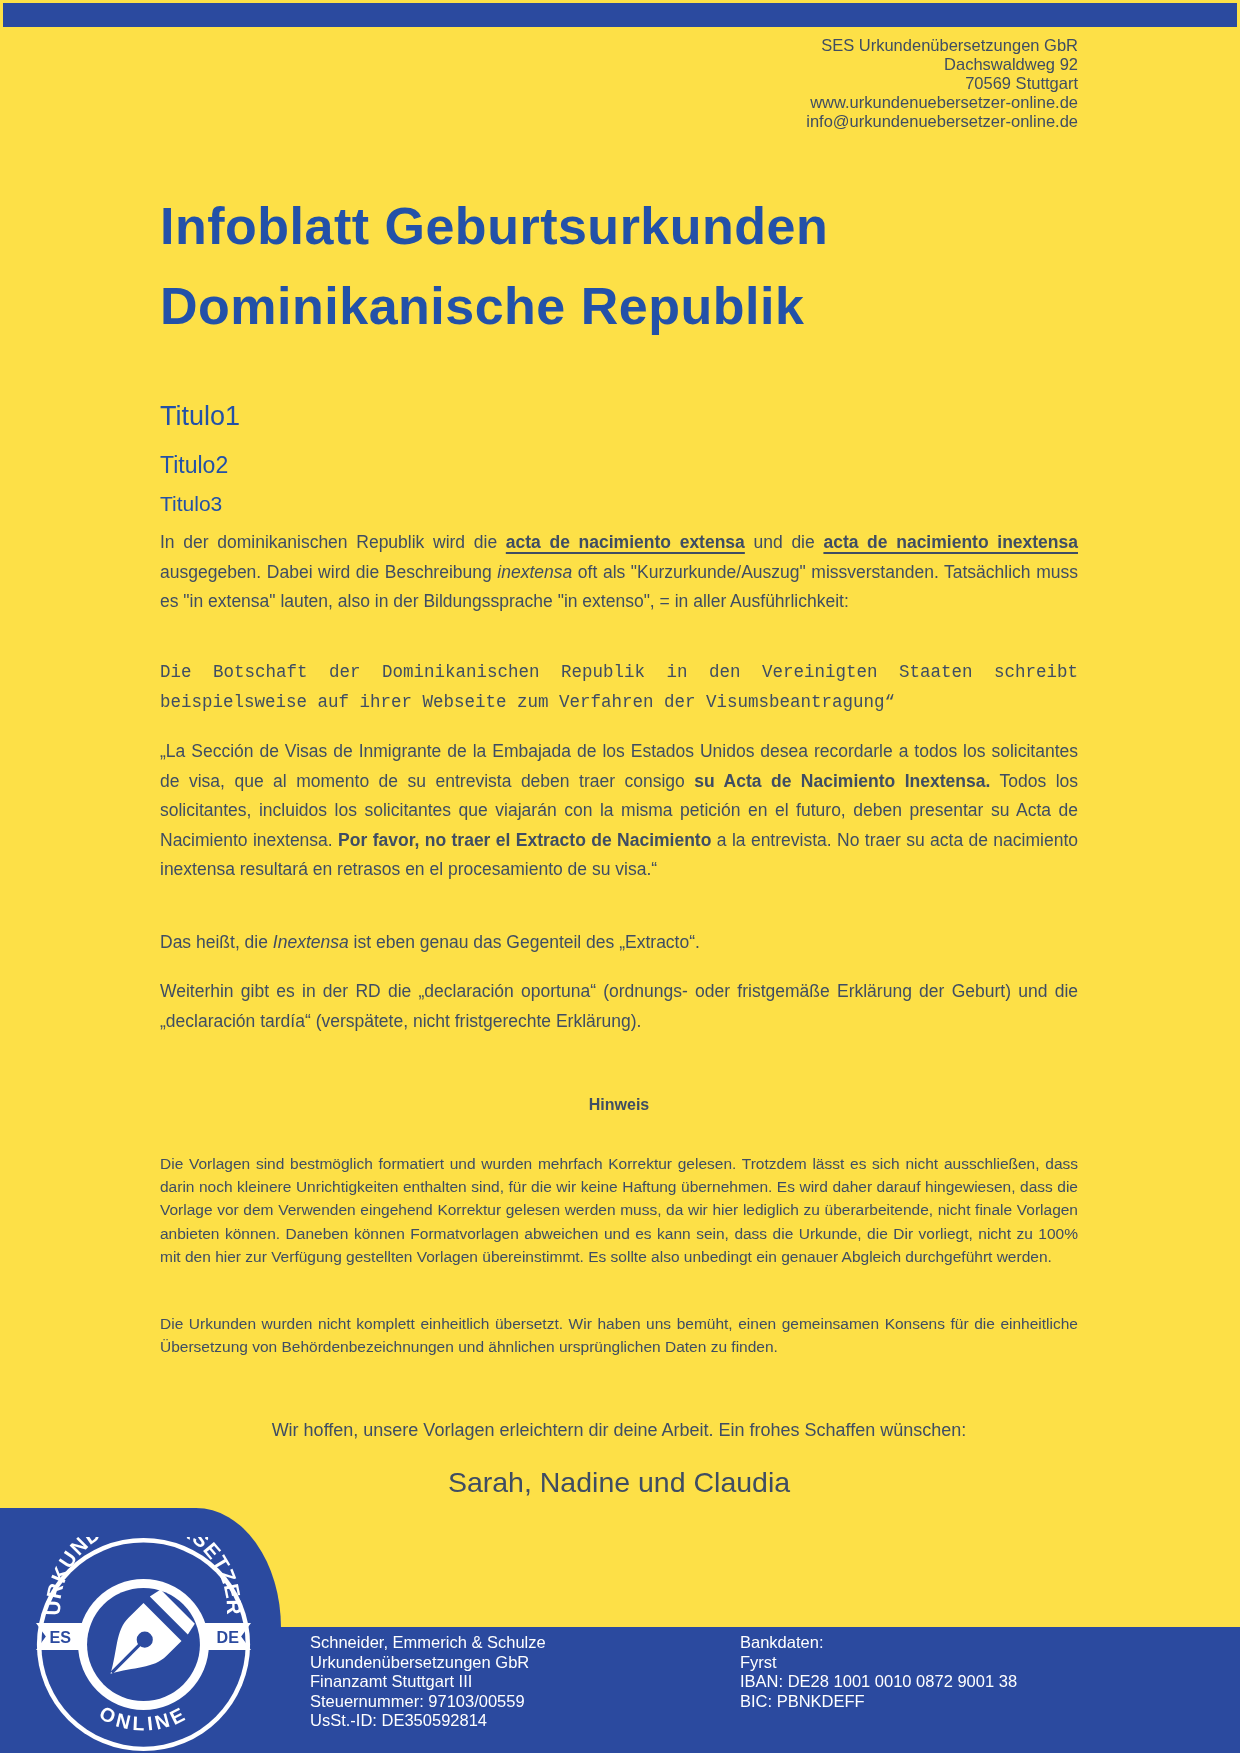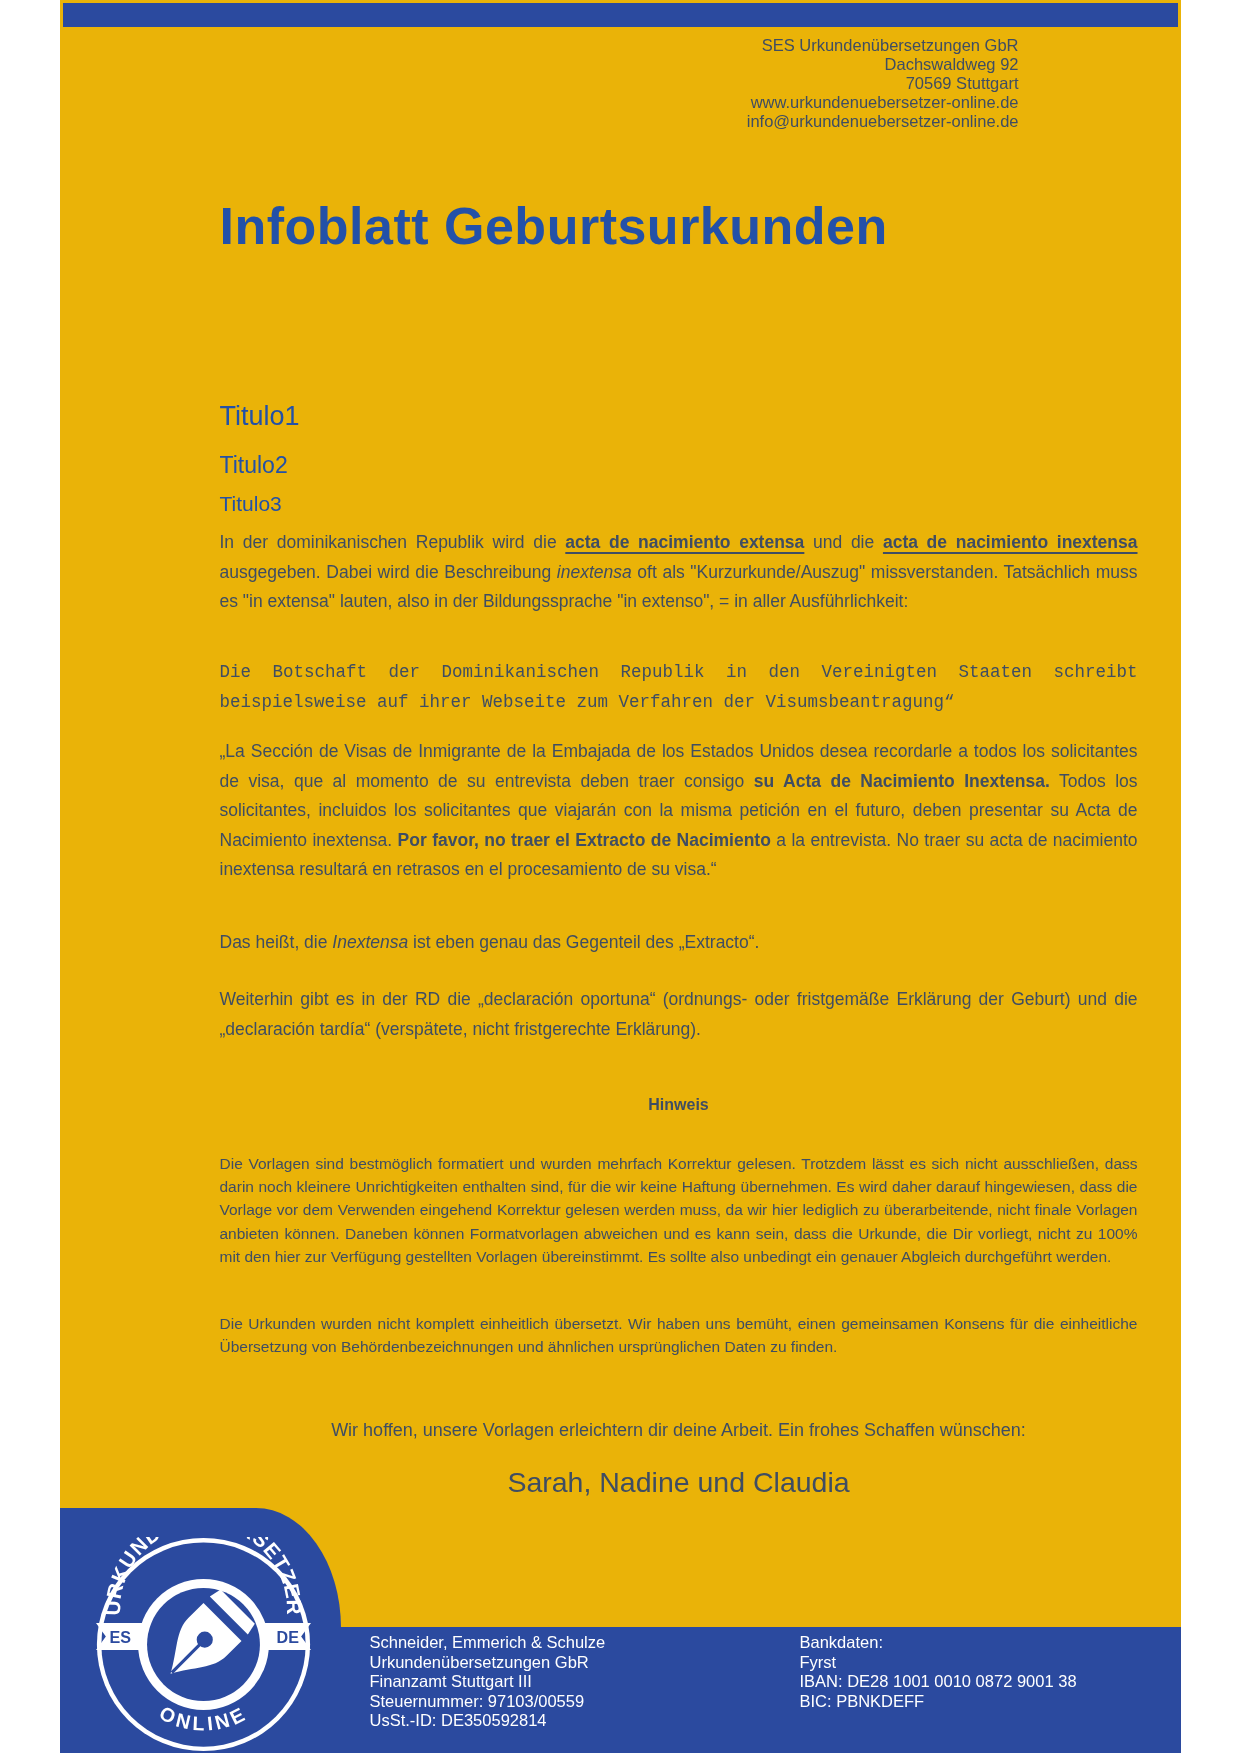--- a/index.html
+++ b/index.html
@@ -1,34 +1,34 @@
 <!DOCTYPE html>
 <html style="--brand-blue: #2b4a9f; --title-blue: #2351a8; --body-text: #3f4d63;"><head>
 <meta charset="utf-8">
 <style>
   html,body{margin:0;padding:0;background:#ffffff;}
   body{font-family:"Liberation Sans","DejaVu Sans",sans-serif;}
-  .page{position:relative;width:1121px;height:1753px;background:#eab308;overflow:hidden;margin:0 auto;}
+  .page{position:relative;width:1240px;height:1753px;background:#fde047;overflow:hidden;margin:0 auto;}
 
   .topbar{position:absolute;left:3px;right:3px;top:3px;height:24px;background:var(--brand-blue);}
 
   .header-block{position:absolute;top:36px;right:162px;text-align:right;
     font-size:16.5px;line-height:19px;color:var(--body-text);}
 
   .doc-title{position:absolute;left:160px;top:186px;width:918px;text-align:left;
     color:var(--title-blue);font-weight:700;font-size:52px;line-height:80px;letter-spacing:.5px;}
 
   .h-titulo{position:absolute;left:160px;color:var(--title-blue);font-weight:400;}
   .h1{top:401px;font-size:27px;}
   .h2{top:452px;font-size:23px;}
   .h3{top:492px;font-size:21px;}
 
   .body-p{position:absolute;left:160px;width:918px;color:var(--body-text);
     font-size:17.5px;line-height:29.6px;text-align:justify;}
-  .p1{top:528px;} .p2{top:658px;font-family:Liberation Mono, monospace;} .p3{top:737px;} .p4{top:928px;text-align:left;} .p5{top:977px;margin-top:8px;}
+  .p1{top:528px;} .p2{top:658px;font-family:Liberation Mono, monospace;} .p3{top:737px;} .p4{top:928px;text-align:left;} .p5{top:977px;}
 
   .b{font-weight:700;} .i{font-style:italic;}
   .u{text-decoration:underline;text-decoration-thickness:2px;text-underline-offset:4px;}
 
   .hinweis-h{position:absolute;left:160px;width:918px;top:1096px;text-align:center;
     color:var(--body-text);font-weight:700;font-size:16px;}
   .hinweis-p{position:absolute;left:160px;width:918px;color:var(--body-text);
     font-size:15.5px;line-height:23.2px;text-align:justify;margin-top:12px;}
   .hp1{top:1140px;} .hp2{top:1300px;}
 
@@ -56,20 +56,21 @@
   <div class="header-block">
     <div>SES Urkundenübersetzungen GbR</div>
     <div>Dachswaldweg 92</div>
     <div>70569 Stuttgart</div>
     <div>www.urkundenuebersetzer-online.de</div>
     <div>info@urkundenuebersetzer-online.de</div>
   </div>
 
   <div class="doc-title">
     <div>Infoblatt Geburtsurkunden</div>
+    <div>Dominikanische Republik</div>
   </div>
 
   <div class="h-titulo h1">Titulo1</div>
   <div class="h-titulo h2">Titulo2</div>
   <div class="h-titulo h3">Titulo3</div>
 
   <div class="body-p p1"><span>In der dominikanischen Republik wird die </span><span class="b u">acta de nacimiento extensa</span><span> und die </span><span class="b u">acta de nacimiento inextensa</span><span> ausgegeben. Dabei wird die Beschreibung </span><span class="i">inextensa</span><span> oft als "Kurzurkunde/Auszug" missverstanden. Tatsächlich muss es "in extensa" lauten, also in der Bildungssprache "in extenso", = in aller Ausführlichkeit:</span></div>
   <div class="body-p p2">Die Botschaft der Dominikanischen Republik in den Vereinigten Staaten schreibt beispielsweise auf ihrer Webseite zum Verfahren der Visumsbeantragung“</div>
   <div class="body-p p3"><span>„La Sección de Visas de Inmigrante de la Embajada de los Estados Unidos desea recordarle a todos los solicitantes de visa, que al momento de su entrevista deben traer consigo </span><span class="b">su Acta de Nacimiento Inextensa.</span><span> Todos los solicitantes, incluidos los solicitantes que viajarán con la misma petición en el futuro, deben presentar su Acta de Nacimiento inextensa. </span><span class="b">Por favor, no traer el Extracto de Nacimiento</span><span> a la entrevista. No traer su acta de nacimiento inextensa resultará en retrasos en el procesamiento de su visa.“</span></div>
   <div class="body-p p4"><span>Das heißt, die </span><span class="i">Inextensa</span><span> ist eben genau das Gegenteil des „Extracto“.</span></div>

